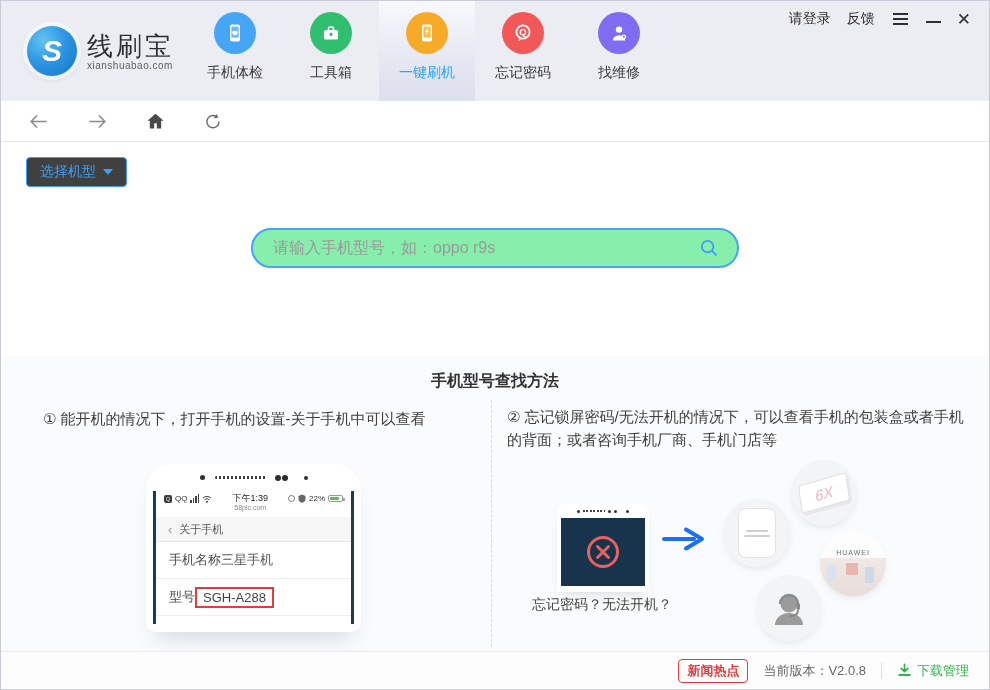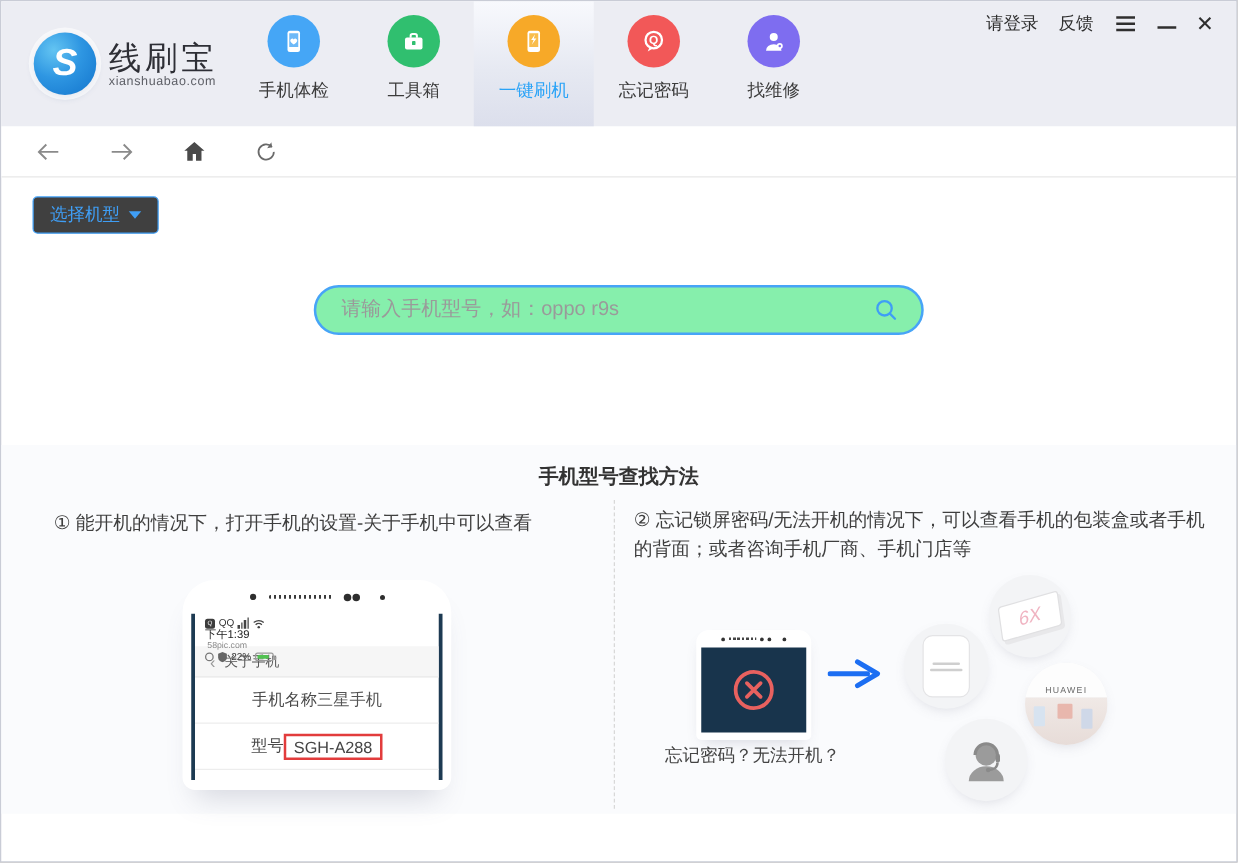--- a/index.html
+++ b/index.html
@@ -64,35 +64,35 @@
   
   .phone-mock { position:absolute; left:145px; top:64px; width:215px; height:168px; background:#fff;
     border-radius:26px 26px 10px 10px; box-shadow:0 16px 22px -10px rgba(90,95,125,.22); }
   .bezel { height:27px; display:flex; align-items:center; justify-content:center; }
   .dot { background:#2e2e2e; border-radius:50%; }
   .d4 { width:5px; height:5px; } .d5 { width:6px; height:6px; } .d3 { width:4px; height:4px; }
   .grille { width:52px; height:3px; margin:0 8px 0 10px;
     background:repeating-linear-gradient(90deg,#3a3a3a 0 2px, transparent 2px 4px); border-radius:2px; }
   .phone-screen { position:absolute; left:7px; right:7px; top:27px; bottom:8px; background:#fff;
     border-left:3px solid #1d3a52; border-right:3px solid #1d3a52; overflow:hidden; }
-  .status-bar { height:26px; display:flex; align-items:flex-start; padding:3px 8px 0 8px; font-size:8px; color:#333;flex-direction:column; }
+  .status-bar { height:26px; display:flex; align-items:flex-start; padding:3px 8px 0 8px; font-size:8px; color:#333; }
   .sb-left, .sb-right { display:flex; align-items:center; gap:3px; }
   .sb-center { flex:1; text-align:center; line-height:9px; }
   .sb-time { font-size:9px; color:#222; }
   .sb-site { font-size:7px; color:#8a8a8a; }
   .qq-sq { width:8px; height:8px; background:#3c3c3c; border-radius:2px; display:inline-flex; align-items:center; justify-content:center; color:#fff; font-size:5px; }
   .sig { display:inline-flex; align-items:flex-end; gap:1px; }
   .sig i { display:block; width:1.5px; background:#444; }
   .battery { width:15px; height:7px; border:1px solid #9a9a9a; border-radius:2px; position:relative; }
   .battery::before { content:""; position:absolute; left:1px; top:1px; bottom:1px; width:9px; background:#52c252; border-radius:1px; }
   .battery::after { content:""; position:absolute; right:-3px; top:1.5px; width:2px; height:3px; background:#9a9a9a; border-radius:0 1px 1px 0; }
   .gray-dot-ic { width:7px; height:7px; border:1px solid #777; border-radius:50%; }
   .about-nav { height:25px; background:#f6f6f6; border-bottom:1px solid #e9e9e9; display:flex; align-items:center; gap:7px; padding:0 12px; font-size:11px; color:#555; }
   .back-chev { color:#999; font-size:13px; }
-  .info-row { height:37px; display:flex; align-items:center; justify-content:center; padding:0 13px; font-size:13px; color:#4a4a4a; border-bottom:1px solid #ededed; }
+  .info-row { height:37px; display:flex; align-items:center; justify-content:flex-start; padding:0 13px; font-size:13px; color:#4a4a4a; border-bottom:1px solid #ededed; }
   .info-val { color:#555; }
   .model-hl { border:2px solid #e23c3c; padding:1px 6px; color:#444; }
 
   
   .collage { position:absolute; inset:0; }
   .mini-phone { position:absolute; left:65px; top:104px; width:92px; height:88px; background:#fff; border-radius:10px 10px 4px 4px;
     box-shadow:0 6px 12px -6px rgba(80,85,110,.25); }
   .mini-bezel { height:14px; display:flex; align-items:center; justify-content:center; gap:3px; }
   .mini-bezel .md { width:3px; height:3px; background:#333; border-radius:50%; }
   .mini-bezel .mg { width:22px; height:2px; background:repeating-linear-gradient(90deg,#444 0 2px,transparent 2px 3.5px); }
@@ -368,14 +368,26 @@
               <path d="M30 23c0 4-3 6-7 6" fill="none" stroke="#8a8a8a" stroke-width="2"></path>
               <circle cx="22.5" cy="29" r="1.8" fill="#8a8a8a"></circle>
             </svg>
           </div>
         </div>
       </div>
 
     </div>
   </div>
 
+  <div class="footer">
+    <span class="news-badge">新闻热点</span>
+    <span class="version">当前版本：V2.0.8</span>
+    <span class="vdiv"></span>
+    <span class="download">
+      <svg width="15" height="15" viewBox="0 0 16 16">
+        <path d="M8 1.5v7.5M4.5 5.8L8 9.3l3.5-3.5" stroke="#2cb34a" stroke-width="1.8" fill="none" stroke-linecap="round" stroke-linejoin="round"></path>
+        <path d="M2.5 12.8h11" stroke="#2cb34a" stroke-width="2.2" stroke-linecap="round"></path>
+      </svg>
+      <span>下载管理</span>
+    </span>
+  </div>
 
 </div>
 
 </body></html>

